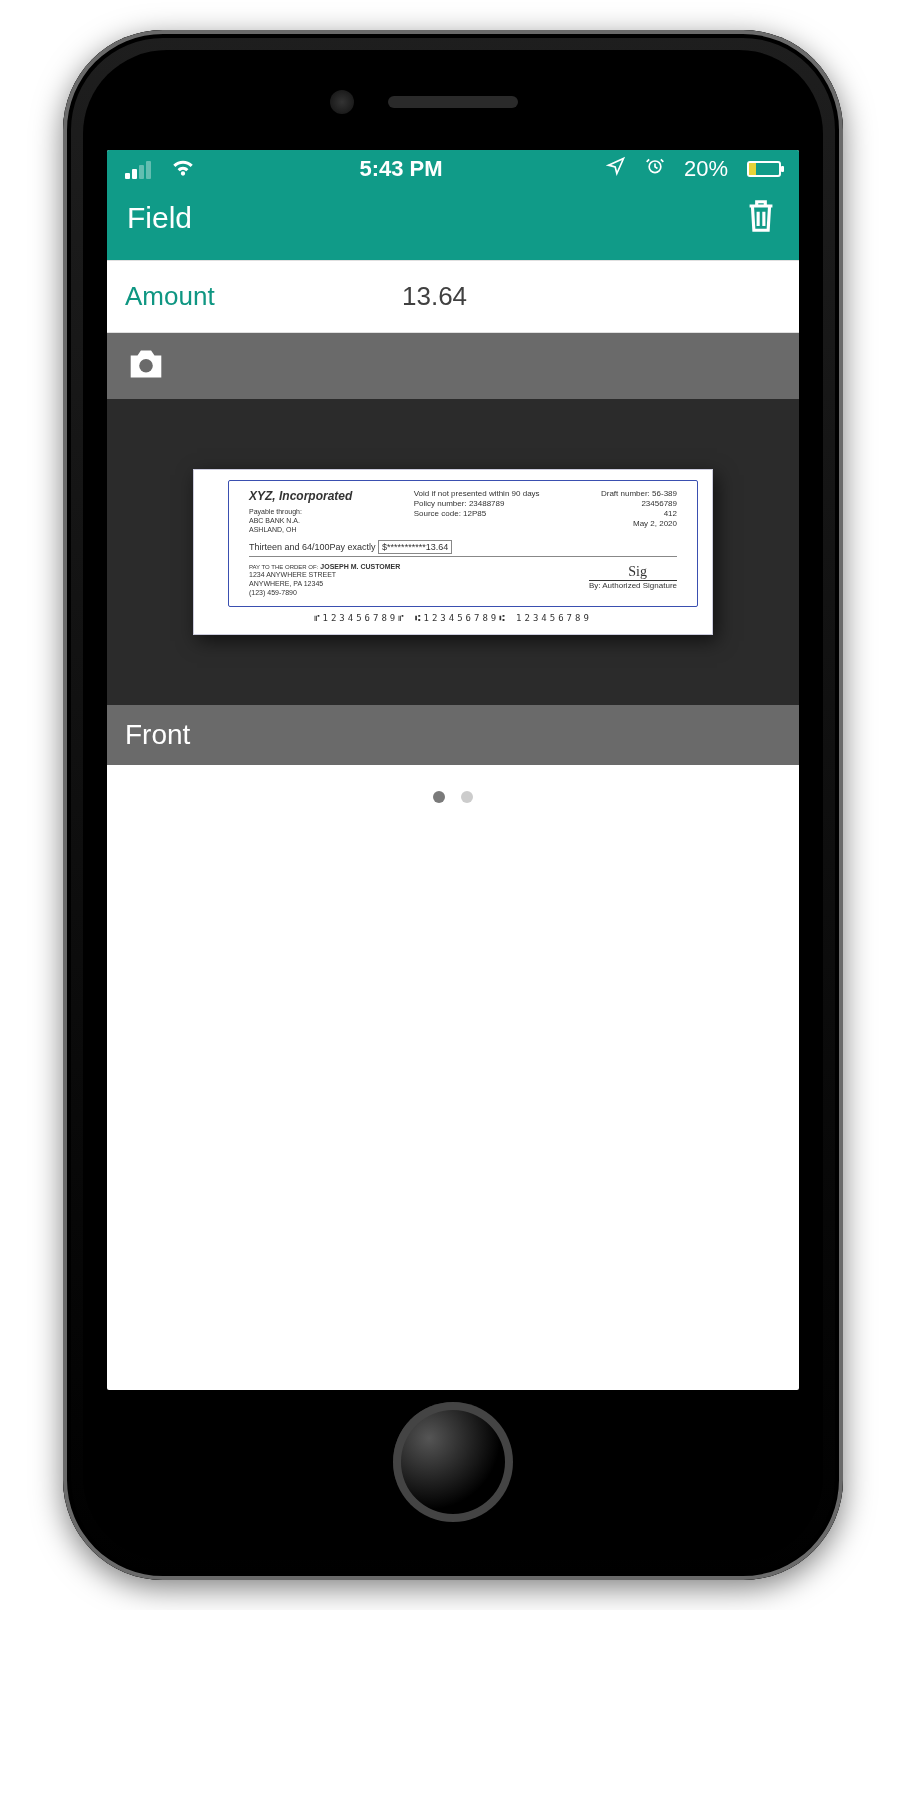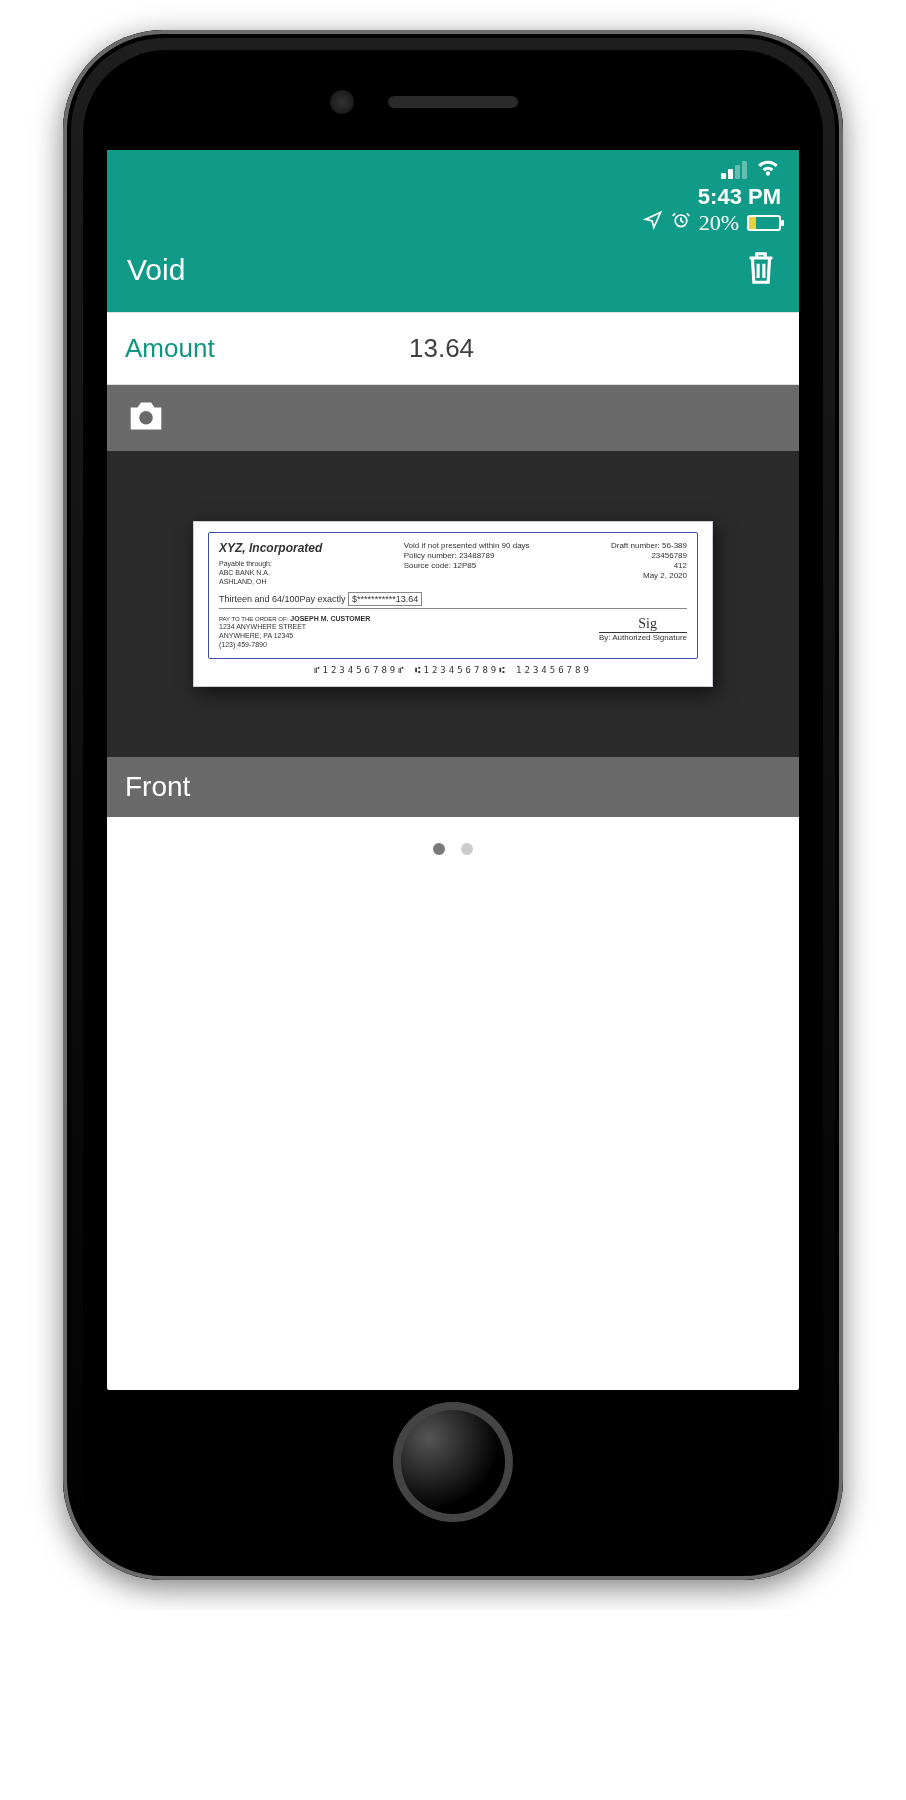--- a/index.html
+++ b/index.html
@@ -49,25 +49,25 @@
     background: #fff;
     width: 100%;
     height: 1240px;
     overflow: hidden;
     position: relative;
     border-radius: 2px;
   }
   
   .topbar { background:#109b88; color:#fff; }
   .statusbar {
-    display:flex; align-items:flex-end; justify-content:space-between;
+    display:flex; align-items:flex-start; justify-content:space-between;
     padding: 6px 18px 2px 18px;
-    font-size: 22px; font-weight:500;flex-direction:column;
-  }
-  .status-left, .status-right { display:flex; align-items:center; gap:8px;font-family:Liberation Serif, serif; }
+    font-size: 22px; font-weight:500;
+  }
+  .status-left, .status-right { display:flex; align-items:center; gap:19px; }
   .status-center { font-weight:600; }
   .signal-icon { display:inline-flex; align-items:flex-end; gap:2px; height:18px;}
   .signal-icon span { width:5px; background:#fff; border-radius:1px;}
   .signal-icon span:nth-child(1){height:6px;}
   .signal-icon span:nth-child(2){height:10px;}
   .signal-icon span:nth-child(3){height:14px; background:rgba(255,255,255,.35);}
   .signal-icon span:nth-child(4){height:18px; background:rgba(255,255,255,.35);}
   .wifi-icon svg { width:26px; height:22px; }
   .battery {
     width:34px; height:16px; border:2px solid #fff; border-radius:3px;
@@ -82,21 +82,21 @@
   .nav-title{ font-size:30px; font-weight:500; }
   .nav-left{ font-size:30px; font-weight:400; }
   .trash svg{ width:36px; height:40px; stroke:#fff; fill:none; stroke-width:2.2;}
   
   .row{
     display:flex; align-items:center;
     padding: 20px 18px;
     border-top:1px solid #e0e0e0;
     border-bottom:1px solid #e0e0e0;
     font-size:26px;
-    gap: 24px;
+    gap: 17px;
   }
   .row + .row { border-top:none; }
   .row .label{ color:#0f9682; width:260px; flex-shrink:0;}
   .row .value{ color:#404040; flex:1;}
   .cursor{
     display:inline-block; width:3px; height:30px; background:#f5a623;
     vertical-align:middle;
   }
   
   .camera-bar{
@@ -109,21 +109,21 @@
     display:flex; justify-content:center; align-items:center;
     padding: 70px 40px;
   }
   .check{
     width: 520px; background:#fff; border:1px solid #ccd;
     padding: 10px 14px 10px 14px;
     box-shadow: 4px 6px 18px rgba(0,0,0,.6);
     font-size:9px; color:#333; line-height:1.25;
     position:relative;
   }
-  .check .inner{ border:1.5px solid #3a4fb0; border-radius:2px; padding:8px 10px;}
+  .check .inner{ border:1.5px solid #3a4fb0; border-radius:2px; padding:8px 20px;margin-left:20px;}
   .check .top{ display:flex; justify-content:space-between; font-size:8px;}
   .check .company{ font-size:12px; font-weight:700; font-style:italic;}
   .check .micr{ text-align:center; letter-spacing:3px; font-family:monospace; font-size:9px; padding-top:6px;}
   .check .sig{ text-align:right; font-size:8px;}
   
   .front-bar{ background:#6a6a6a; color:#fff; font-size:28px; padding:14px 18px; font-weight:500;}
   
   .dots{ text-align:center; padding:24px 0 8px 0;}
   .dots span{ display:inline-block; width:12px;height:12px;border-radius:50%;background:#ccc;margin:0 6px;}
   .dots span.active{ background:#7a7a7a;}
@@ -166,21 +166,21 @@
                   <path d="M12 9v4l3 2M5 4L2 7M19 4l3 3" stroke="#fff" stroke-width="2" fill="none"></path>
                 </svg>
             </span>
             <span>20%</span>
             <span class="battery">
                 <i></i>
               </span>
           </div>
         </div>
         <div class="navnav">
-          <div class="nav-left">Void</div>
+          <div class="nav-left">Field</div>
           <div class="trash">
             <svg viewBox="0 0 24 28">
                 <path d="M4 7h16M9 7V4h6v3M6 7l1 17h10l1-17M10 11v10M14 11v10"></path>
               </svg>
           </div>
         </div>
       </div>
 
       <div class="row">
         <span class="label">Amount</span>

